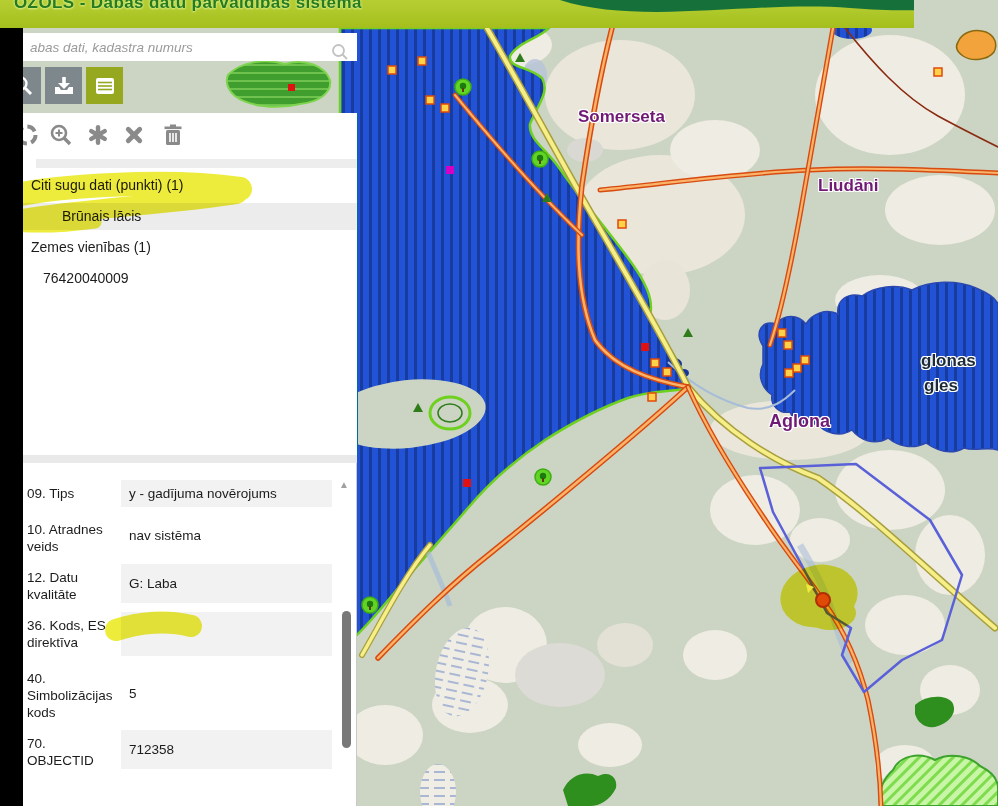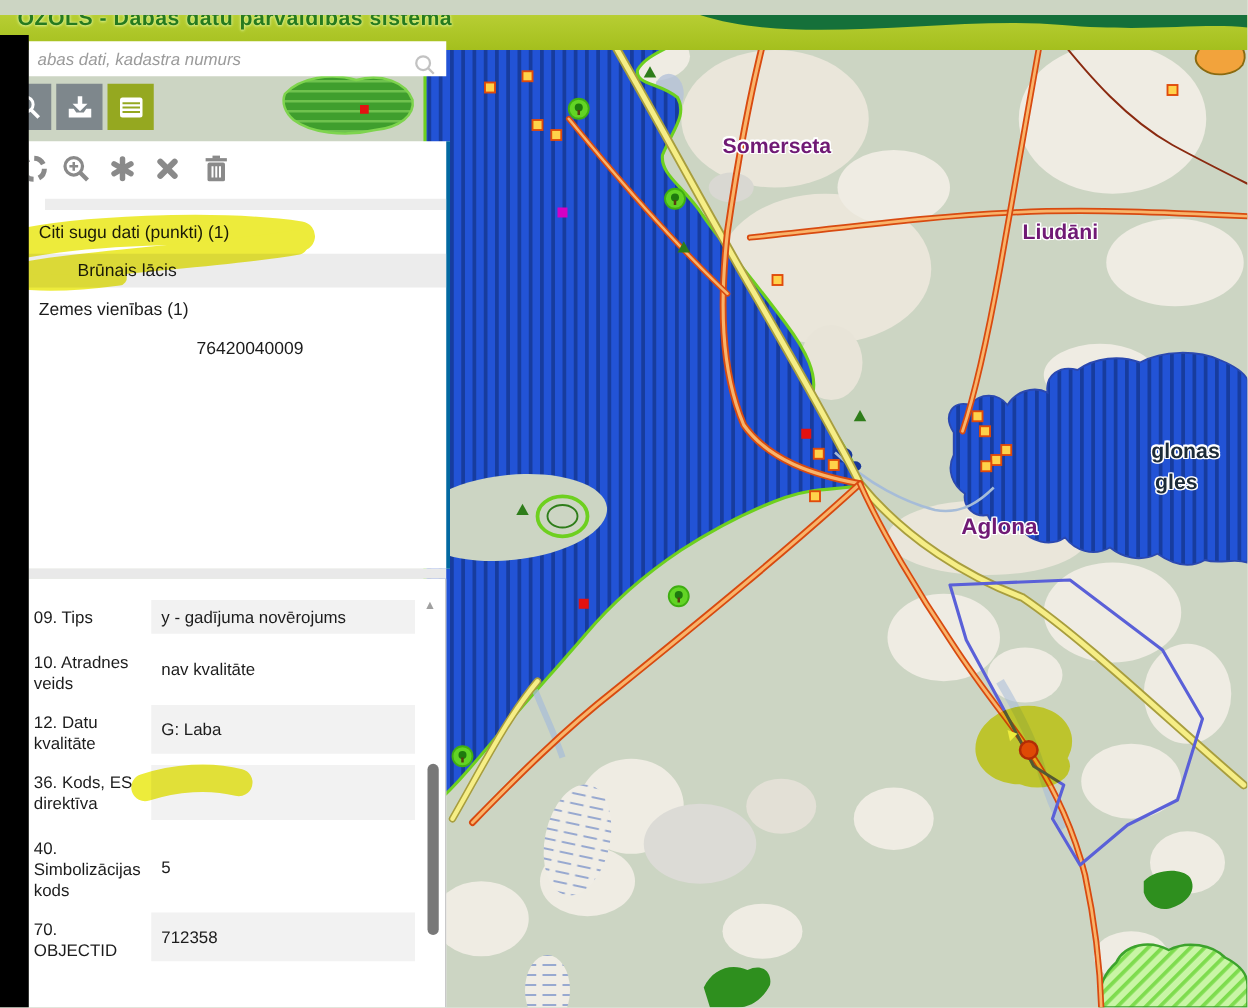--- a/index.html
+++ b/index.html
@@ -1,21 +1,21 @@
 <!DOCTYPE html>
 <html><head>
 <meta charset="utf-8">
 <style>
   html,body{margin:0;padding:0;}
   body{width:998px;height:806px;position:relative;overflow:hidden;
        font-family:"Liberation Sans","DejaVu Sans",sans-serif;background:#ccd5c3;}
   .abs{position:absolute;}
 
   
-  #header{left:0;top:12px;width:998px;height:28px;overflow:hidden;z-index:30;
+  #header{left:0;top:0;width:914px;height:28px;overflow:hidden;z-index:30;
           background:linear-gradient(#b7ce33,#a4bf1d);}
   #header-title{position:absolute;left:14px;top:-7px;font-size:17px;font-weight:bold;
           color:#267a1f;letter-spacing:.4px;white-space:nowrap;
           text-shadow:0 0 3px #d9ef86,0 1px 2px #cfe97a,0 0 1px #eaf7b0;}
   #header-wave{position:absolute;left:0;top:0;}
 
   
   #left-strip{left:0;top:28px;width:23px;height:778px;background:#000;z-index:36;}
 
   
@@ -36,30 +36,30 @@
   
   .map-btn{position:absolute;top:67px;width:37px;height:37px;z-index:35;border:none;
       background:rgba(73,84,104,.6);display:flex;align-items:center;justify-content:center;
       padding:0;cursor:pointer;}
   #btn-search{left:4px;}
   #btn-export{left:45px;}
   #btn-results{left:86px;background:#95a820;}
 
   
   #results-panel{left:23px;top:113px;width:334px;height:342px;background:#fff;z-index:34;
-      overflow:hidden;border-right:3px solid #0369a1;}
+      overflow:hidden;border-right:1px solid #0369a1;}
   #results-toolbar{position:relative;height:38px;margin-top:4px;}
   .tb-icon{position:absolute;top:6px;width:24px;height:24px;cursor:pointer;}
   #panel-hscroll{height:9px;background:#ededed;margin:4px 0 0 13px;}
   .list-row{height:27px;line-height:27px;font-size:14px;color:#1c1c1c;
       white-space:nowrap;cursor:pointer;margin-top:4px;}
   .list-row.lvl0{padding-left:8px;}
   .list-row.lvl1{padding-left:32px;}
   #row-species{background:#ececec;padding-left:39px;}
-  #row-parcel-id{padding-left:20px;text-align:center;}
+  #row-parcel-id{padding-left:20px;}
   #panel-gap{left:23px;top:455px;width:334px;height:8px;background:#e9e9e9;z-index:34;}
 
   
   #attr-panel{left:23px;top:463px;width:334px;height:343px;background:#fff;z-index:34;
       overflow:hidden;border-right:1px solid #c9c9c9;padding-top:14px;box-sizing:border-box;}
   .attr-row{display:grid;grid-template-columns:88px 1fr;column-gap:6px;
       margin:3px 24px 9px 4px;font-size:13.5px;color:#1c1c1c;}
   .attr-label{line-height:17px;padding-top:5px;}
   .attr-value{padding:5px 8px;min-height:17px;line-height:17px;align-self:center;
       display:flex;align-items:center;}
@@ -353,21 +353,21 @@
 </div>
 <div id="panel-gap" class="abs"></div>
 
 <div id="attr-panel" class="abs">
   <div class="attr-row">
     <div class="attr-label">09. Tips</div>
     <div class="attr-value gray">y - gadījuma novērojums</div>
   </div>
   <div class="attr-row">
     <div class="attr-label">10. Atradnes veids</div>
-    <div class="attr-value">nav kvalitāte</div>
+    <div class="attr-value">nav sistēma</div>
   </div>
   <div class="attr-row">
     <div class="attr-label">12. Datu kvalitāte</div>
     <div class="attr-value gray">G: Laba</div>
   </div>
   <div class="attr-row">
     <div class="attr-label">36. Kods, ES direktīva</div>
     <div class="attr-value gray tall"></div>
   </div>
   <div class="attr-row">

